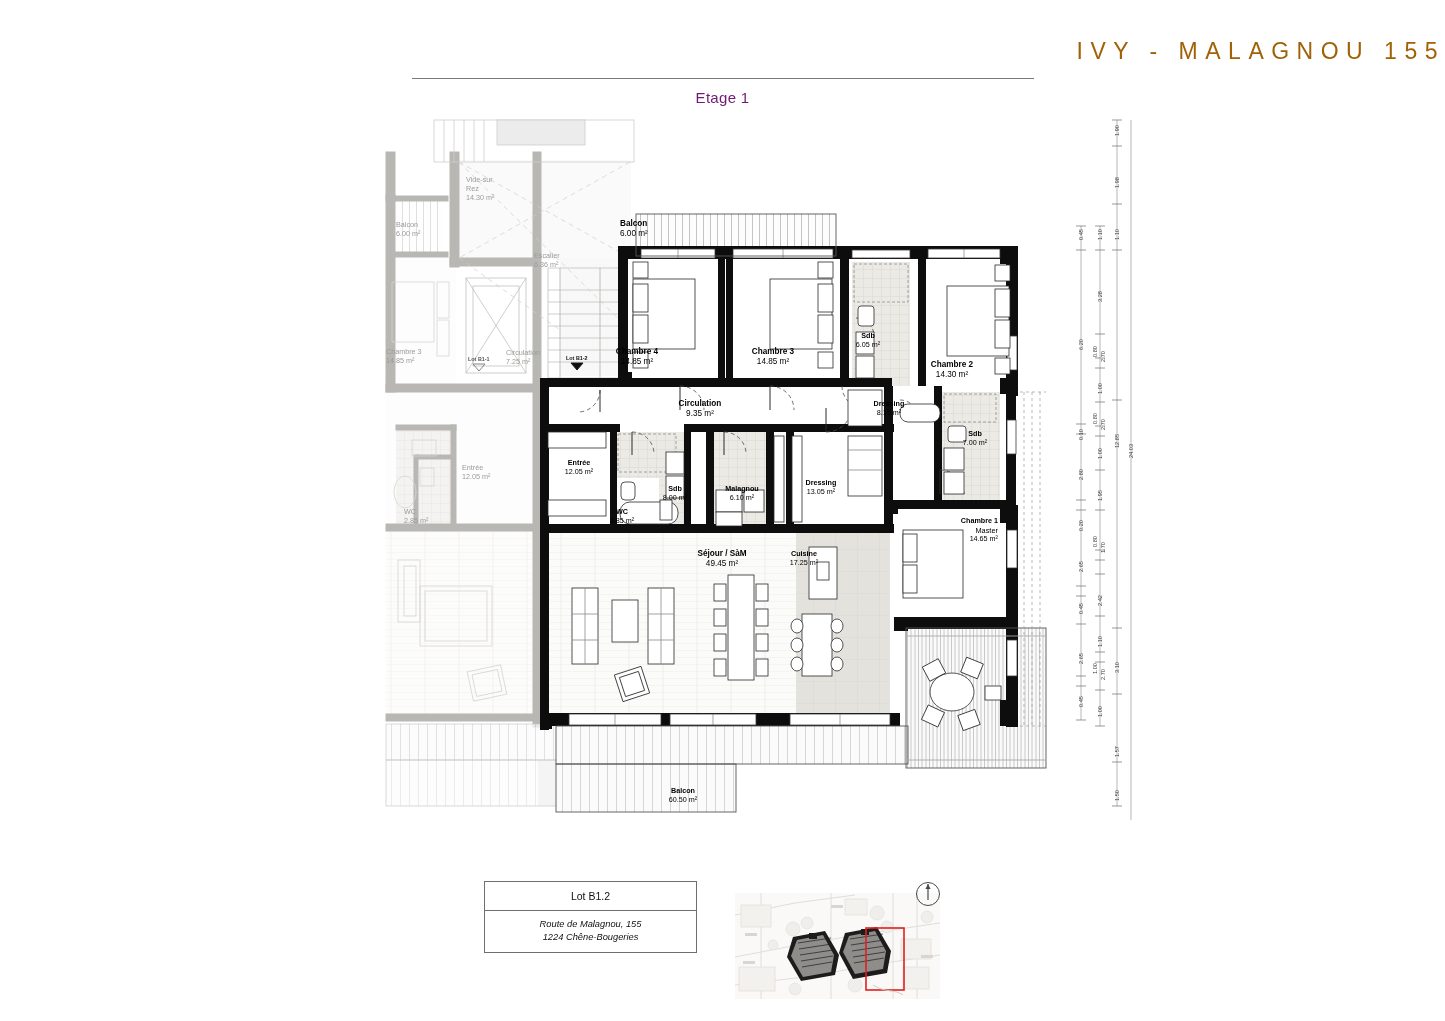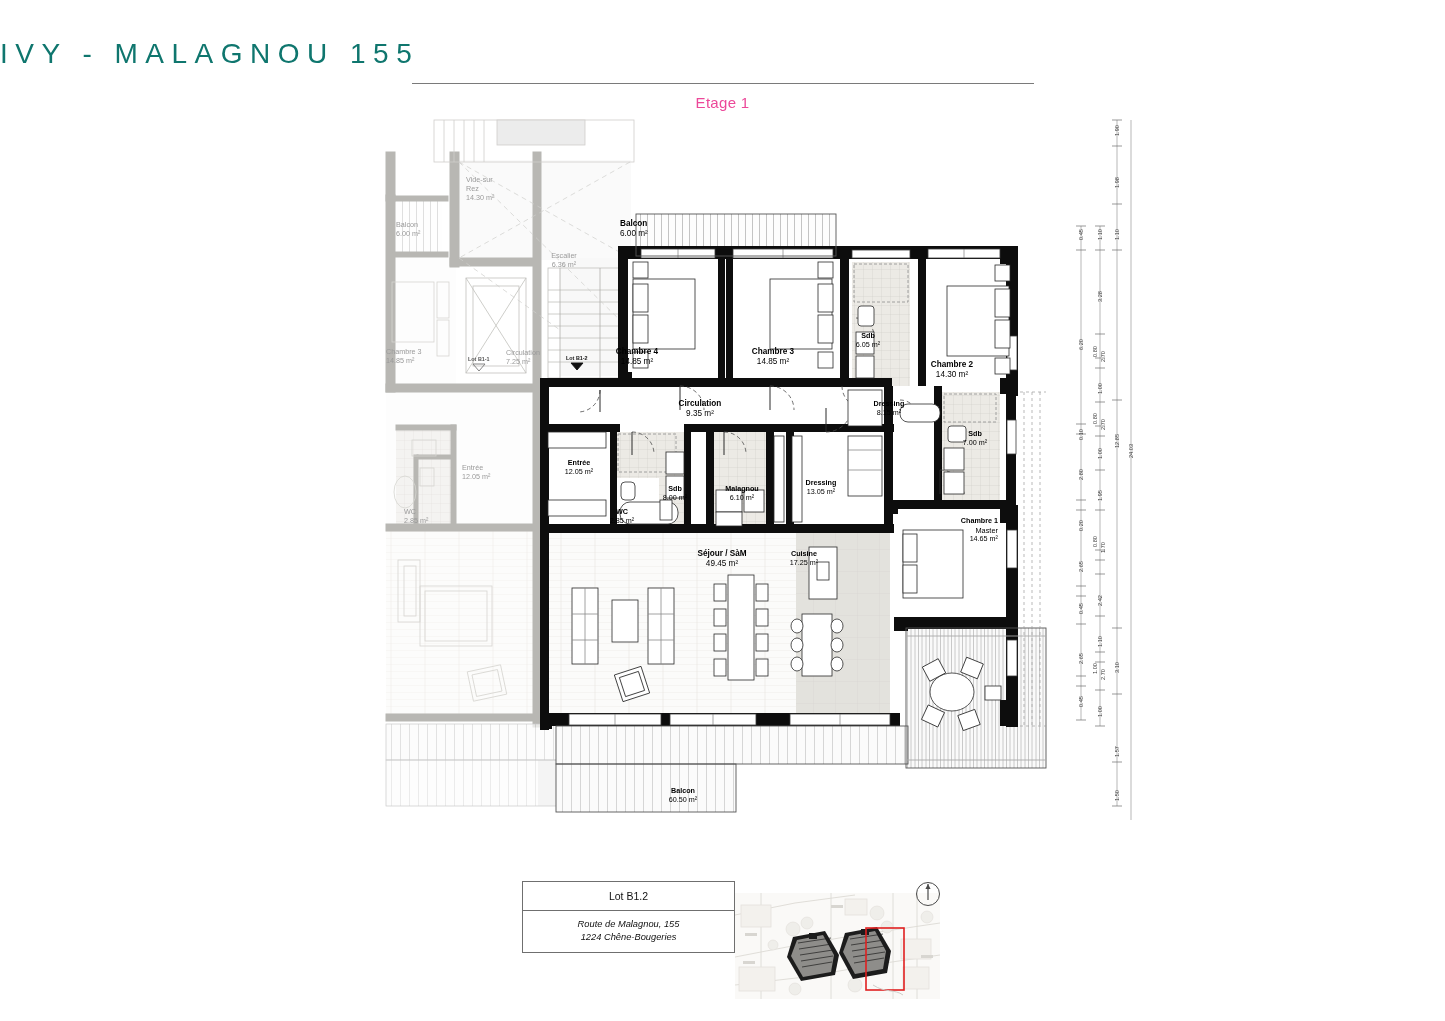--- a/index.html
+++ b/index.html
@@ -1,22 +1,22 @@
 <!DOCTYPE html>
 <html><head>
 <meta charset="utf-8">
 <style>
   html,body{margin:0;padding:0;background:#ffffff;}
   body{width:1445px;height:1021px;font-family:"Liberation Sans",sans-serif;color:#1a1a1a;overflow:hidden;position:relative;}
 
   
   #header{position:absolute;left:0;top:0;width:1445px;}
-  #plan-title{text-align:left;font-size:28px;letter-spacing:7.5px;color:#0f766e;font-weight:400;padding-top:38px;}
+  #plan-title{text-align:right;font-size:23px;letter-spacing:7.5px;color:#a16207;font-weight:400;padding-top:38px;}
   #title-rule{width:622px;height:1px;background:#7a7a7a;margin:13px auto 0 auto;}
-  #plan-subtitle{text-align:center;font-size:15px;color:#ec4899;margin-top:10px;letter-spacing:.3px;}
+  #plan-subtitle{text-align:center;font-size:15px;color:#701a75;margin-top:10px;letter-spacing:.3px;}
 
   
   #plan-canvas{position:absolute;left:0;top:0;width:1445px;height:1021px;}
   #plan-canvas svg{position:absolute;left:0;top:0;}
 
   
   .lbl{position:absolute;text-align:center;line-height:1.22;pointer-events:none;}
   .lbl .nm{font-weight:bold;font-size:8.2px;color:#000;white-space:nowrap;}
   .lbl .ar{font-size:8.2px;color:#000;white-space:nowrap;}
   .lbl.sm .nm,.lbl.sm .ar{font-size:7.2px;}
@@ -26,21 +26,21 @@
 
   
   .lotmk{position:absolute;font-size:5.4px;font-weight:bold;color:#555;text-align:center;white-space:nowrap;}
   .lotmk.dark{color:#111;}
 
   
   .dimtxt{position:absolute;font-size:5.6px;color:#3a3a3a;white-space:nowrap;
           transform-origin:left top;transform:rotate(-90deg);}
 
   
-  #infobox{position:absolute;left:522px;top:881px;width:211px;border:1px solid #6f6f6f;background:#fff;}
+  #infobox{position:absolute;left:484px;top:881px;width:211px;border:1px solid #6f6f6f;background:#fff;}
   #infobox .row{border-bottom:1px solid #6f6f6f;padding:7px 6px;text-align:center;}
   #infobox .row:last-child{border-bottom:none;}
   #lot-name{font-size:10.5px;color:#111;padding:8px 6px 8px 6px;}
   .ital{font-style:italic;font-size:9.3px;color:#111;line-height:1.45;}
   .ital .u{font-size:7.4px;}
 
   
   #sitemap{position:absolute;left:735px;top:893px;width:205px;height:106px;background:#fbfaf8;overflow:hidden;}
   #sitemap svg{position:absolute;left:0;top:0;}
 
@@ -493,21 +493,21 @@
 <div id="ghost-labels">
   <div class="lbl ghost sm" style="left:466px;top:176px;width:60px;text-align:left">
     <div class="nm">Vide-sur</div>
     <div class="nm">Rez</div>
     <div class="ar">14.30 m²</div>
   </div>
   <div class="lbl ghost sm" style="left:396px;top:221px;width:54px;text-align:left">
     <div class="nm">Balcon</div>
     <div class="ar">6.00 m²</div>
   </div>
-  <div class="lbl ghost sm" style="left:534px;top:252px;width:60px;text-align:center">
+  <div class="lbl ghost sm" style="left:534px;top:252px;width:60px;text-align:left">
     <div class="nm">Escalier</div>
     <div class="ar">6.36 m²</div>
   </div>
   <div class="lbl ghost sm" style="left:386px;top:348px;width:66px;text-align:left">
     <div class="nm">Chambre 3</div>
     <div class="ar">14.85 m²</div>
   </div>
   <div class="lbl ghost sm" style="left:506px;top:349px;width:70px;text-align:left">
     <div class="nm">Circulation</div>
     <div class="ar">7.25 m²</div>

